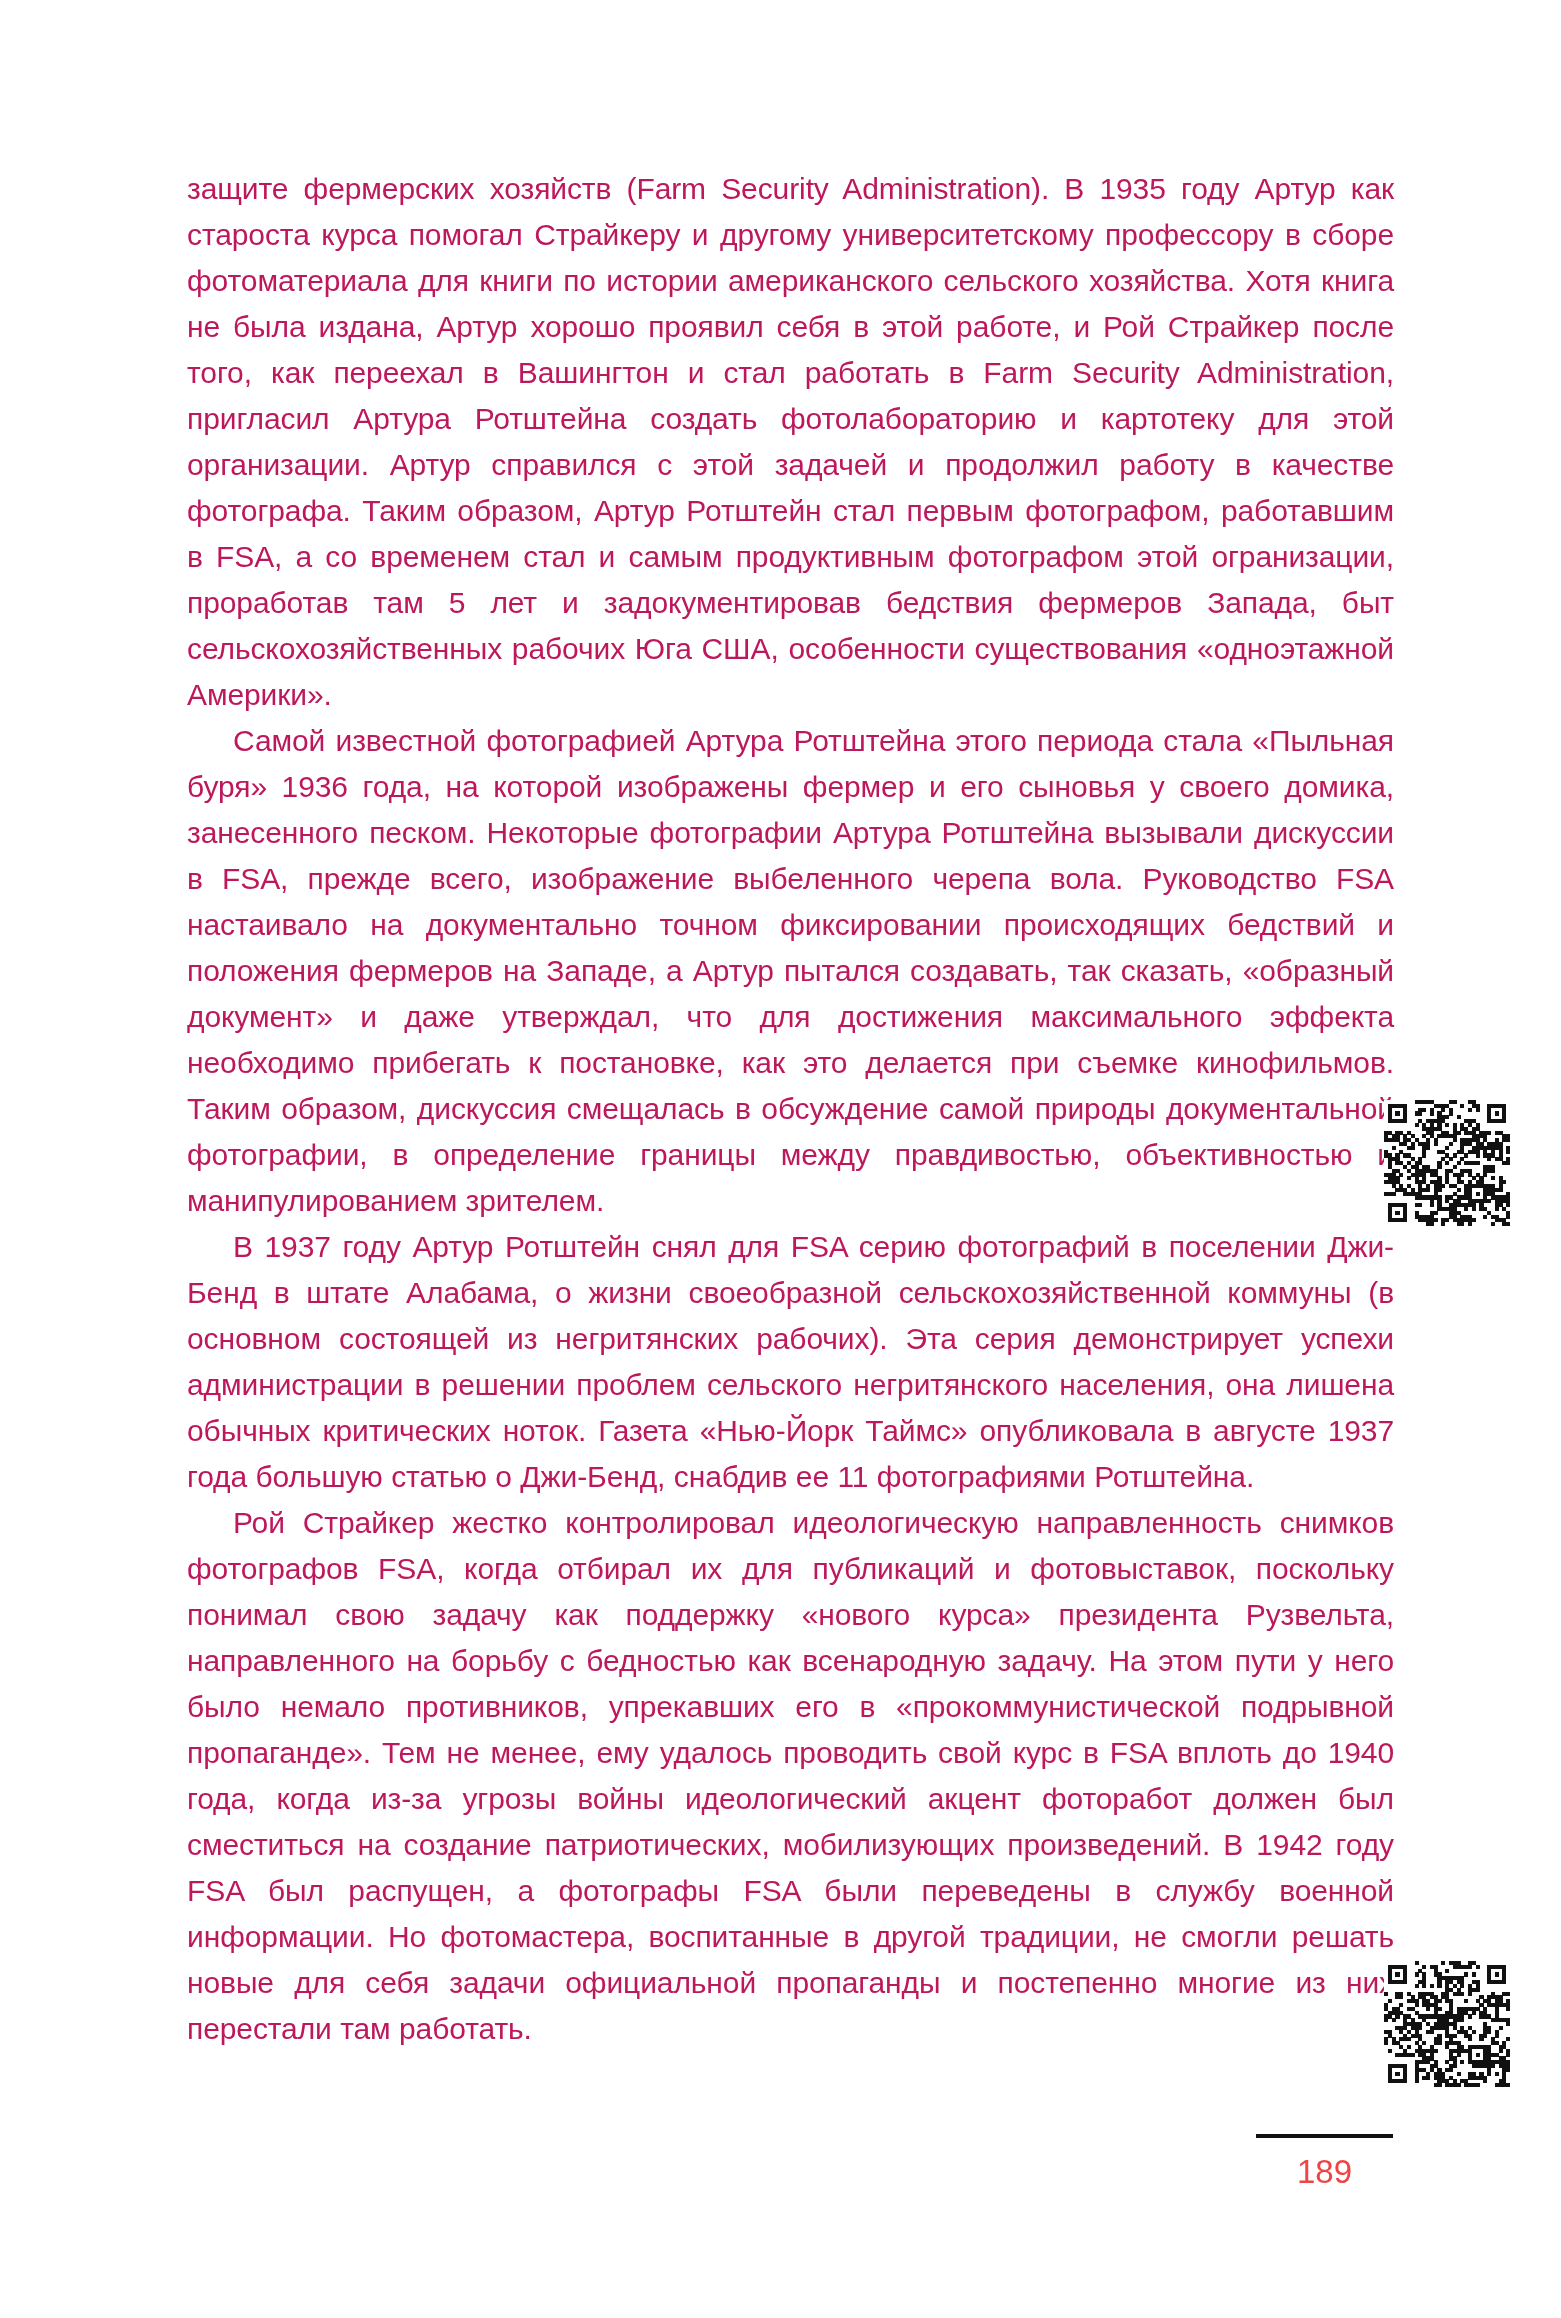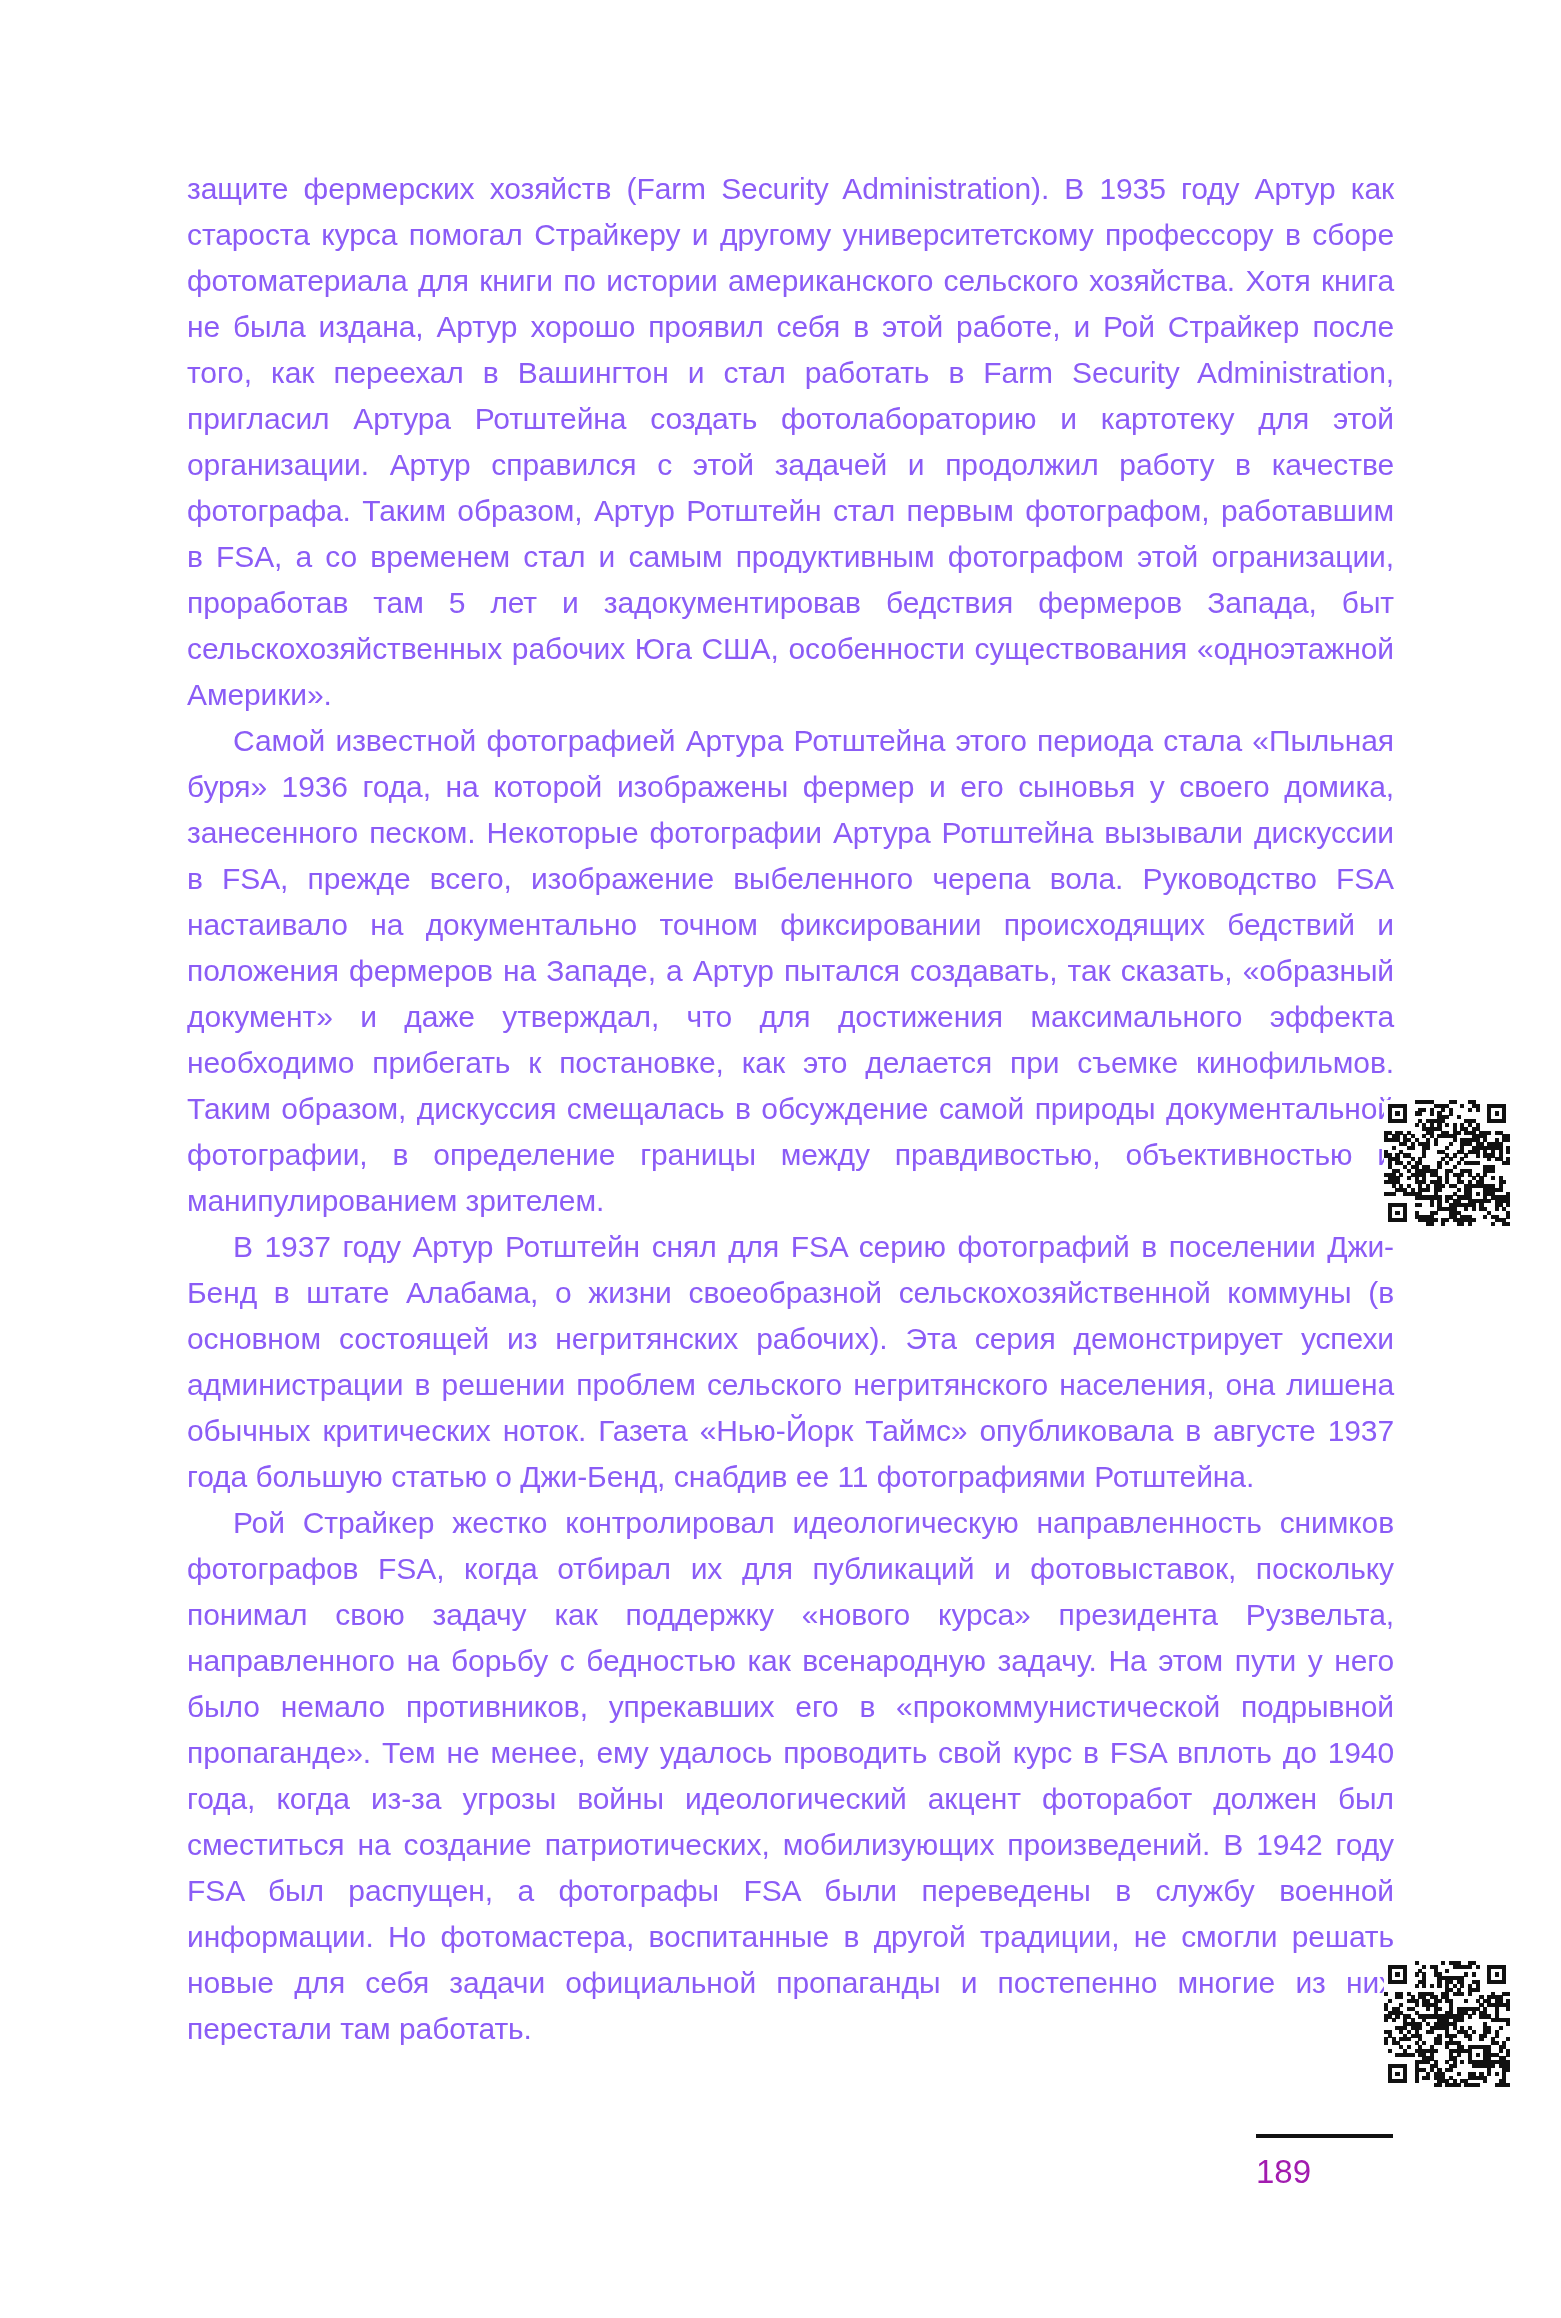--- a/index.html
+++ b/index.html
@@ -27,21 +27,21 @@
   p.para {
     margin: 0;
     text-align: justify;
     text-justify: inter-word;
     font-size: 30px;
     line-height: 46px;
     letter-spacing: -0.1px;
     word-spacing: 0.2px;
     -webkit-hyphens: none;
     hyphens: none;
-    color: #8b5cf6;
+    color: #be185d;
   }
   p.para.indent {
     text-indent: 46px;
   }
 
   
   .qr {
     position: absolute;
     image-rendering: pixelated;
     background: #ffffff;
@@ -55,24 +55,24 @@
     top: 2134px;
     width: 137px;
     height: 4px;
     background: #111111;
   }
   .page-number {
     position: absolute;
     left: 1256px;
     top: 2151px;
     width: 137px;
-    text-align: left;
+    text-align: center;
     font-size: 33px;
     line-height: 42px;
-    color: #a21caf;
+    color: #ef4444;
   }
 </style>
 </head>
 <body>
 
 <div class="page">
 
   <div class="text-column">
     <p class="para">защите фермерских хозяйств (Farm Security Administration).  В 1935 году Артур как староста курса помогал Страйкеру и другому университетскому профессору в сборе фотоматериала для книги по истории американского сельского хозяйства. Хотя книга не была издана, Артур хорошо проявил себя в этой работе, и Рой Страйкер после того, как переехал в Вашингтон и стал работать в Farm Security Administration, пригласил Артура Ротштейна создать фотолабораторию и картотеку для этой организации. Артур справился с этой задачей и продолжил работу в качестве фотографа. Таким образом, Артур Ротштейн стал первым фотографом, работавшим в FSA, а со временем стал и самым продуктивным фотографом этой огранизации, проработав там 5 лет и задокументировав бедствия фермеров Запада, быт сельскохозяйственных рабочих Юга США, особенности существования «одноэтажной Америки».</p>
     <p class="para indent">Самой известной фотографией Артура Ротштейна этого периода стала «Пыльная буря» 1936 года, на которой изображены фермер и его сыновья у своего домика, занесенного песком. Некоторые фотографии Артура Ротштейна вызывали дискуссии в FSA, прежде всего, изображение выбеленного черепа вола. Руководство FSA настаивало на документально точном фиксировании происходящих бедствий и положения фермеров на Западе, а Артур пытался создавать, так сказать, «образный документ» и даже утверждал, что для достижения максимального эффекта необходимо прибегать к постановке, как это делается при съемке кинофильмов. Таким образом, дискуссия смещалась в обсуждение самой природы документальной фотографии, в определение границы между правдивостью, объективностью и манипулированием зрителем.</p>

